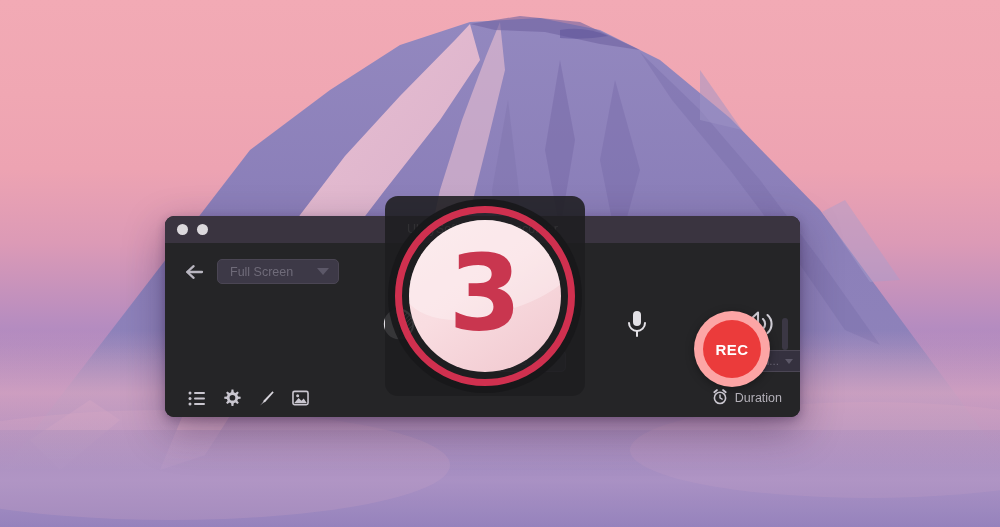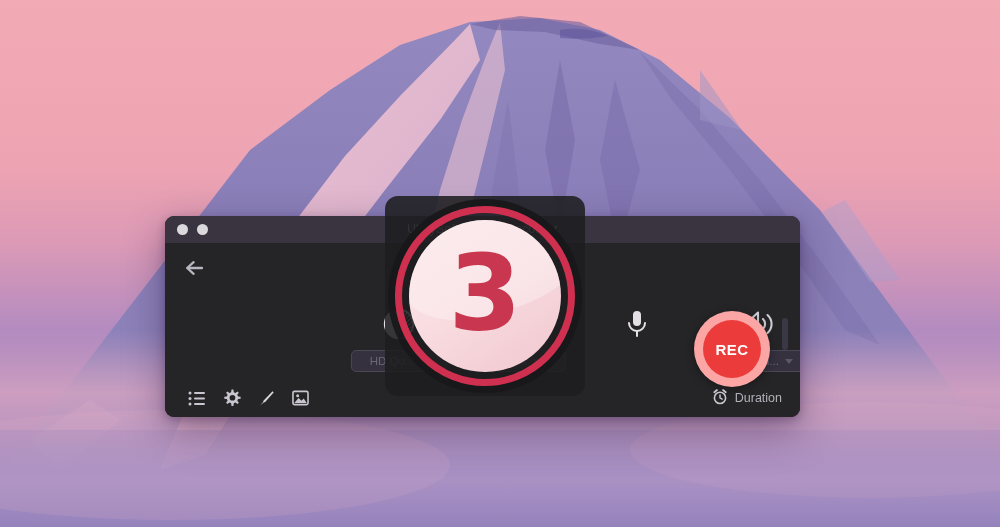--- a/index.html
+++ b/index.html
@@ -313,40 +313,40 @@
 
     <div id="win-body">
 
       <div class="row-top">
         <div class="back-arrow">
           <svg width="20" height="16" viewBox="0 0 20 16" aria-hidden="true">
             <path d="M8.6 2.2 L2.2 8 L8.6 13.8" fill="none" stroke="#b9b6c0" stroke-width="2.3" stroke-linecap="round" stroke-linejoin="round"></path>
             <line x1="2.6" y1="8" x2="17" y2="8" stroke="#b9b6c0" stroke-width="2.3" stroke-linecap="round"></line>
           </svg>
         </div>
+        <div class="mode-select">
+          <span>Full Screen</span>
+          <span class="caret-lg"></span>
+        </div>
       </div>
 
       <div class="controls">
 
         <div class="ctl" id="ctl-quality">
           <div class="ctl-icon">
             <svg width="34" height="34" viewBox="0 0 34 34" aria-hidden="true">
               <defs>
                 <pattern id="hatch" width="3.1" height="3.1" patternTransform="rotate(45)" patternUnits="userSpaceOnUse">
                   <line x1="0" y1="0" x2="0" y2="3.1" stroke="#e3e1e6" stroke-width="1.5"></line>
                 </pattern>
               </defs>
               <circle cx="17" cy="17" r="14.2" fill="none" stroke="#e3e1e6" stroke-width="1.9"></circle>
               <path d="M17 3.2 A13.8 13.8 0 0 0 17 30.8 Z" fill="#e3e1e6"></path>
               <path d="M17 3.2 A13.8 13.8 0 0 1 17 30.8 Z" fill="url(#hatch)"></path>
             </svg>
-          </div>
-          <div class="ctl-sel">
-            <span>HD Qu...</span>
-            <span class="caret-sm"></span>
           </div>
         </div>
 
         <div class="ctl" id="ctl-fps">
           <div class="ctl-icon">
             <svg width="34" height="30" viewBox="0 0 34 30" aria-hidden="true">
               <g fill="#e3e1e6">
                 <rect x="3" y="12" width="2.6" height="7" rx="1.3"></rect>
                 <rect x="8" y="8" width="2.6" height="15" rx="1.3"></rect>
                 <rect x="13" y="3" width="3.0" height="25" rx="1.5"></rect>

